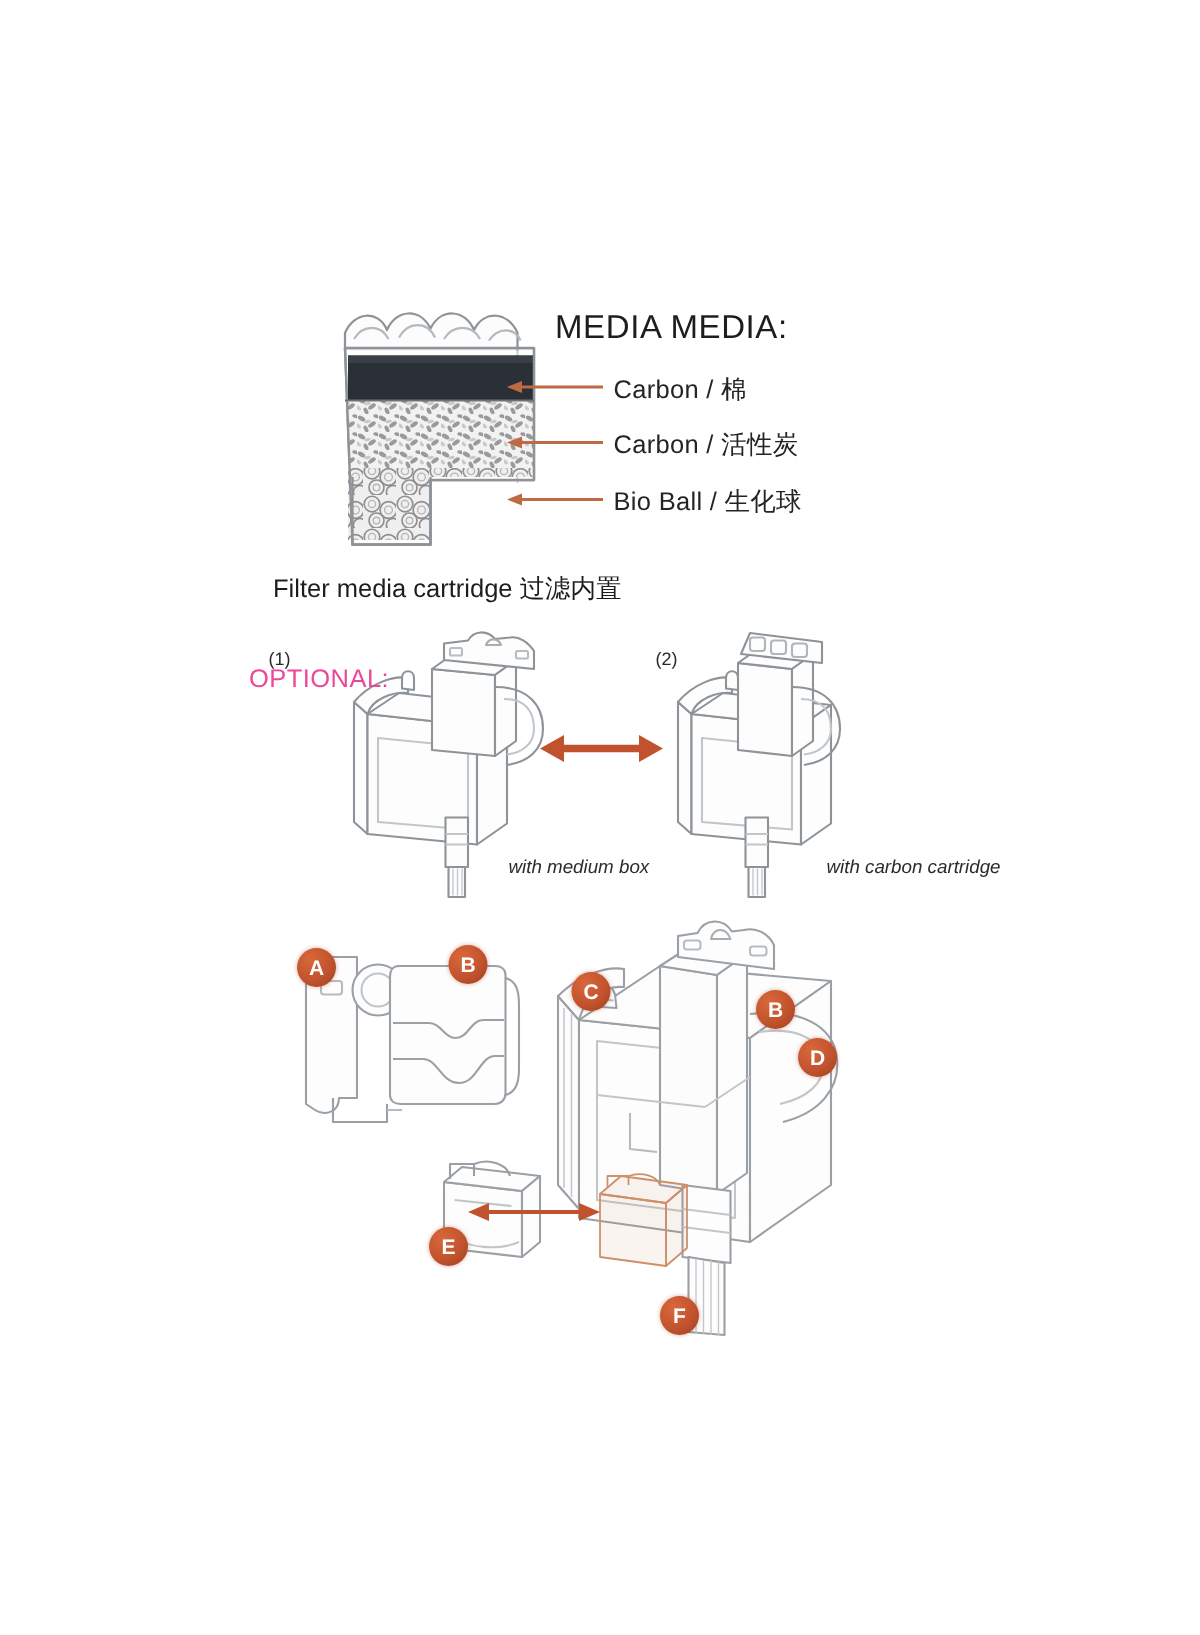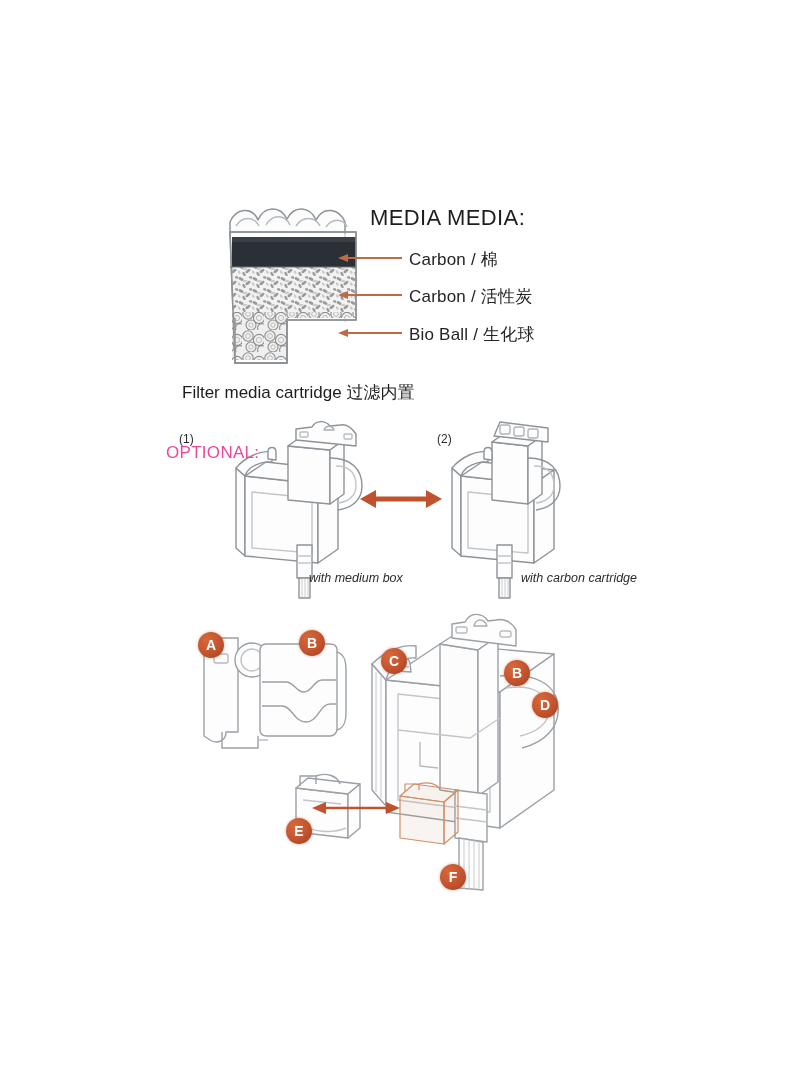--- a/index.html
+++ b/index.html
@@ -61,20 +61,21 @@
     font-size: 12px;
     color: #2a2a2a;
   }
   #opt-num-1 { left: 179px; top: 432px; }
   #opt-num-2 { left: 437px; top: 432px; }
 
   .opt-cap {
     font-size: 12.5px;
     font-style: italic;
     color: #2b2b2b;
+    margin-left: 30px;
   }
   #opt-cap-1 { left: 309px; top: 571px; }
   #opt-cap-2 { left: 521px; top: 571px; }
 
   
   .badge {
     position: absolute;
     width: 26px;
     height: 26px;
     border-radius: 50%;

